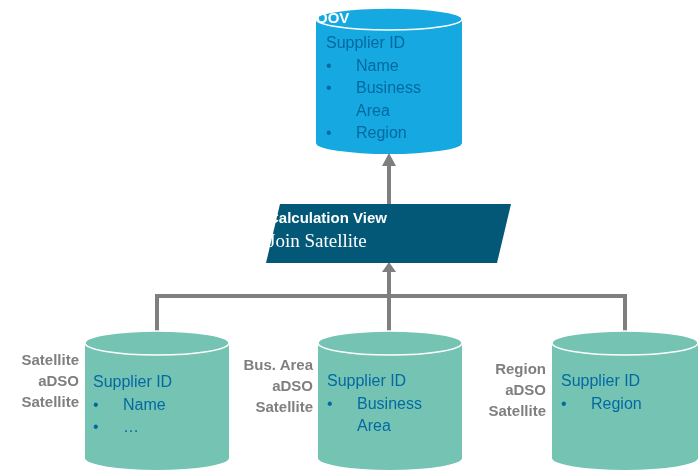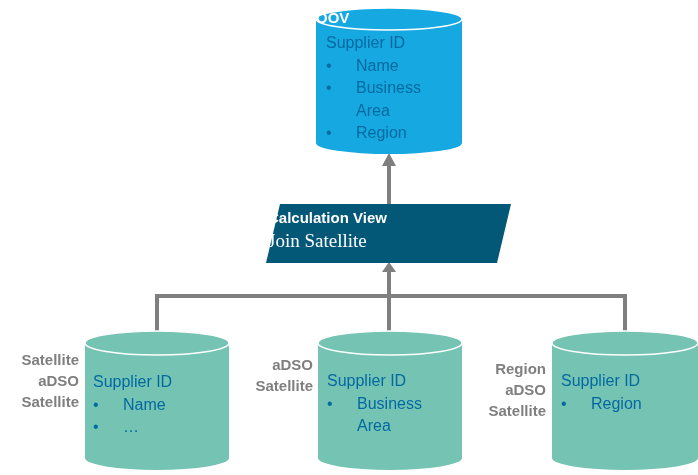--- a/index.html
+++ b/index.html
@@ -85,20 +85,21 @@
   <div class="t1">Calculation View</div>
   <div class="t2">Join Satellite</div>
 </div>
 
 <div class="lbl" style="left:0px; top:349px; width:79px;">
   <div>Satellite</div>
   <div>aDSO</div>
   <div>Satellite</div>
 </div>
 <div class="lbl" style="left:225px; top:354px; width:88px;">
+  <div>Bus. Area</div>
   <div>aDSO</div>
   <div>Satellite</div>
 </div>
 <div class="lbl" style="left:470px; top:358px; width:76px;">
   <div>Region</div>
   <div>aDSO</div>
   <div>Satellite</div>
 </div>
 
 <div class="cyl-text" style="left:93px; top:371px;">

